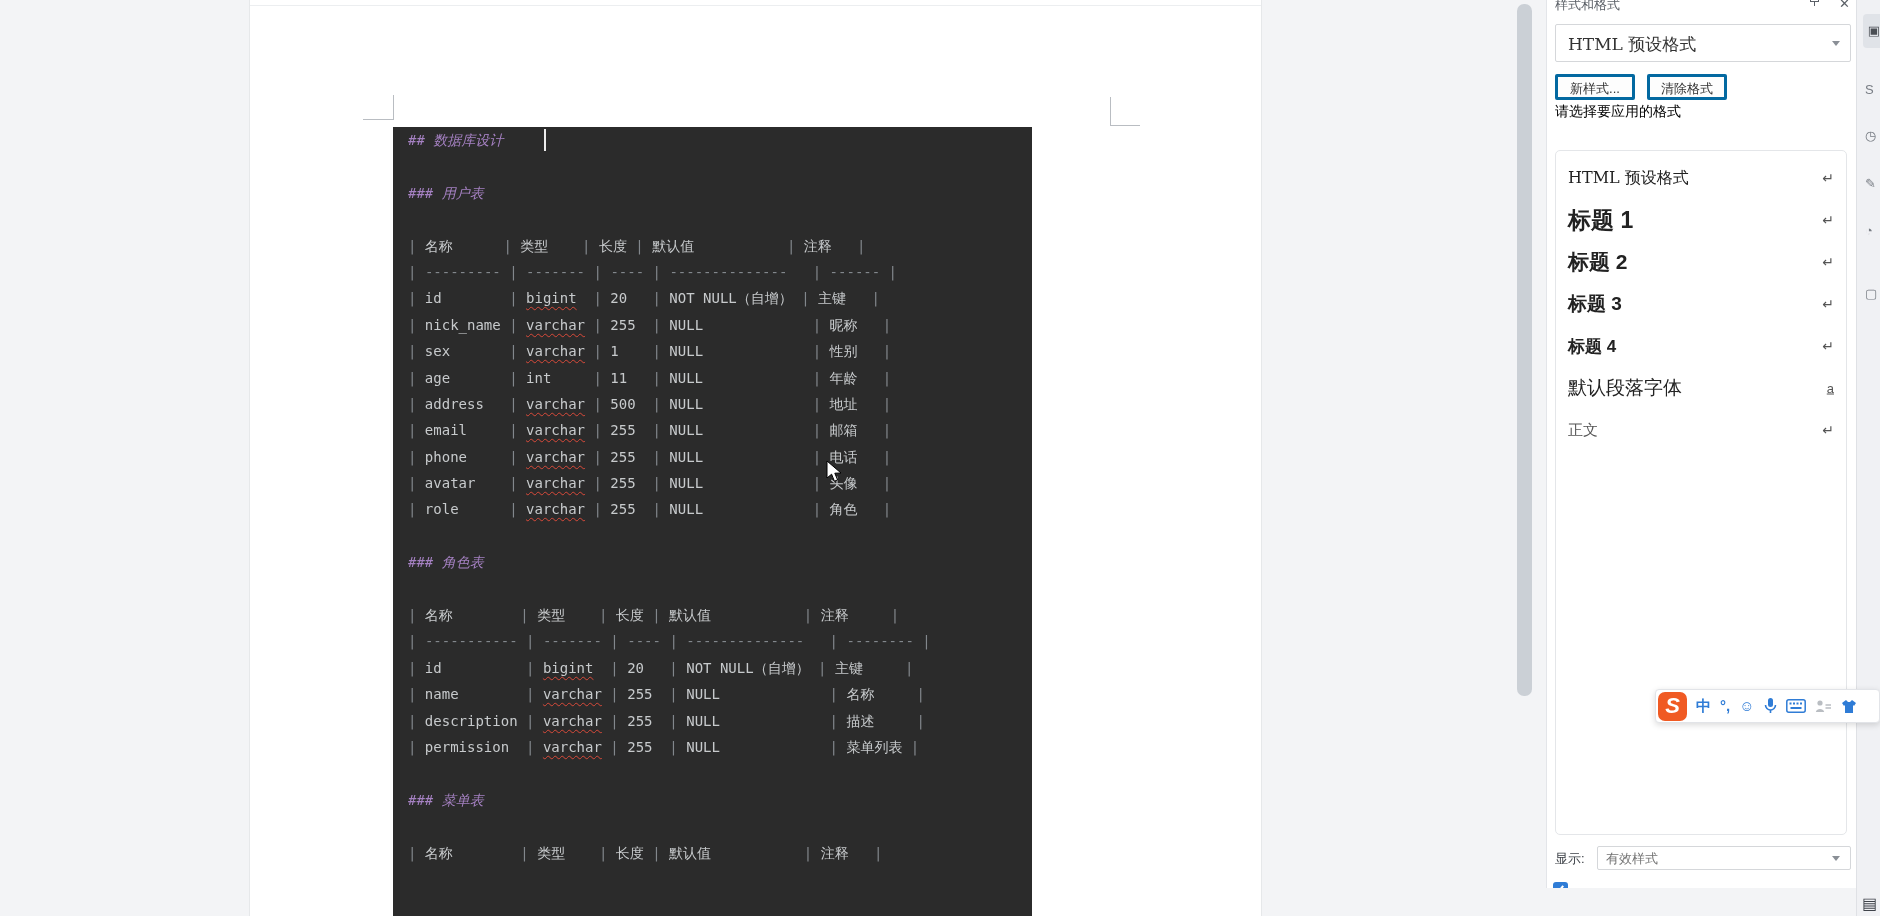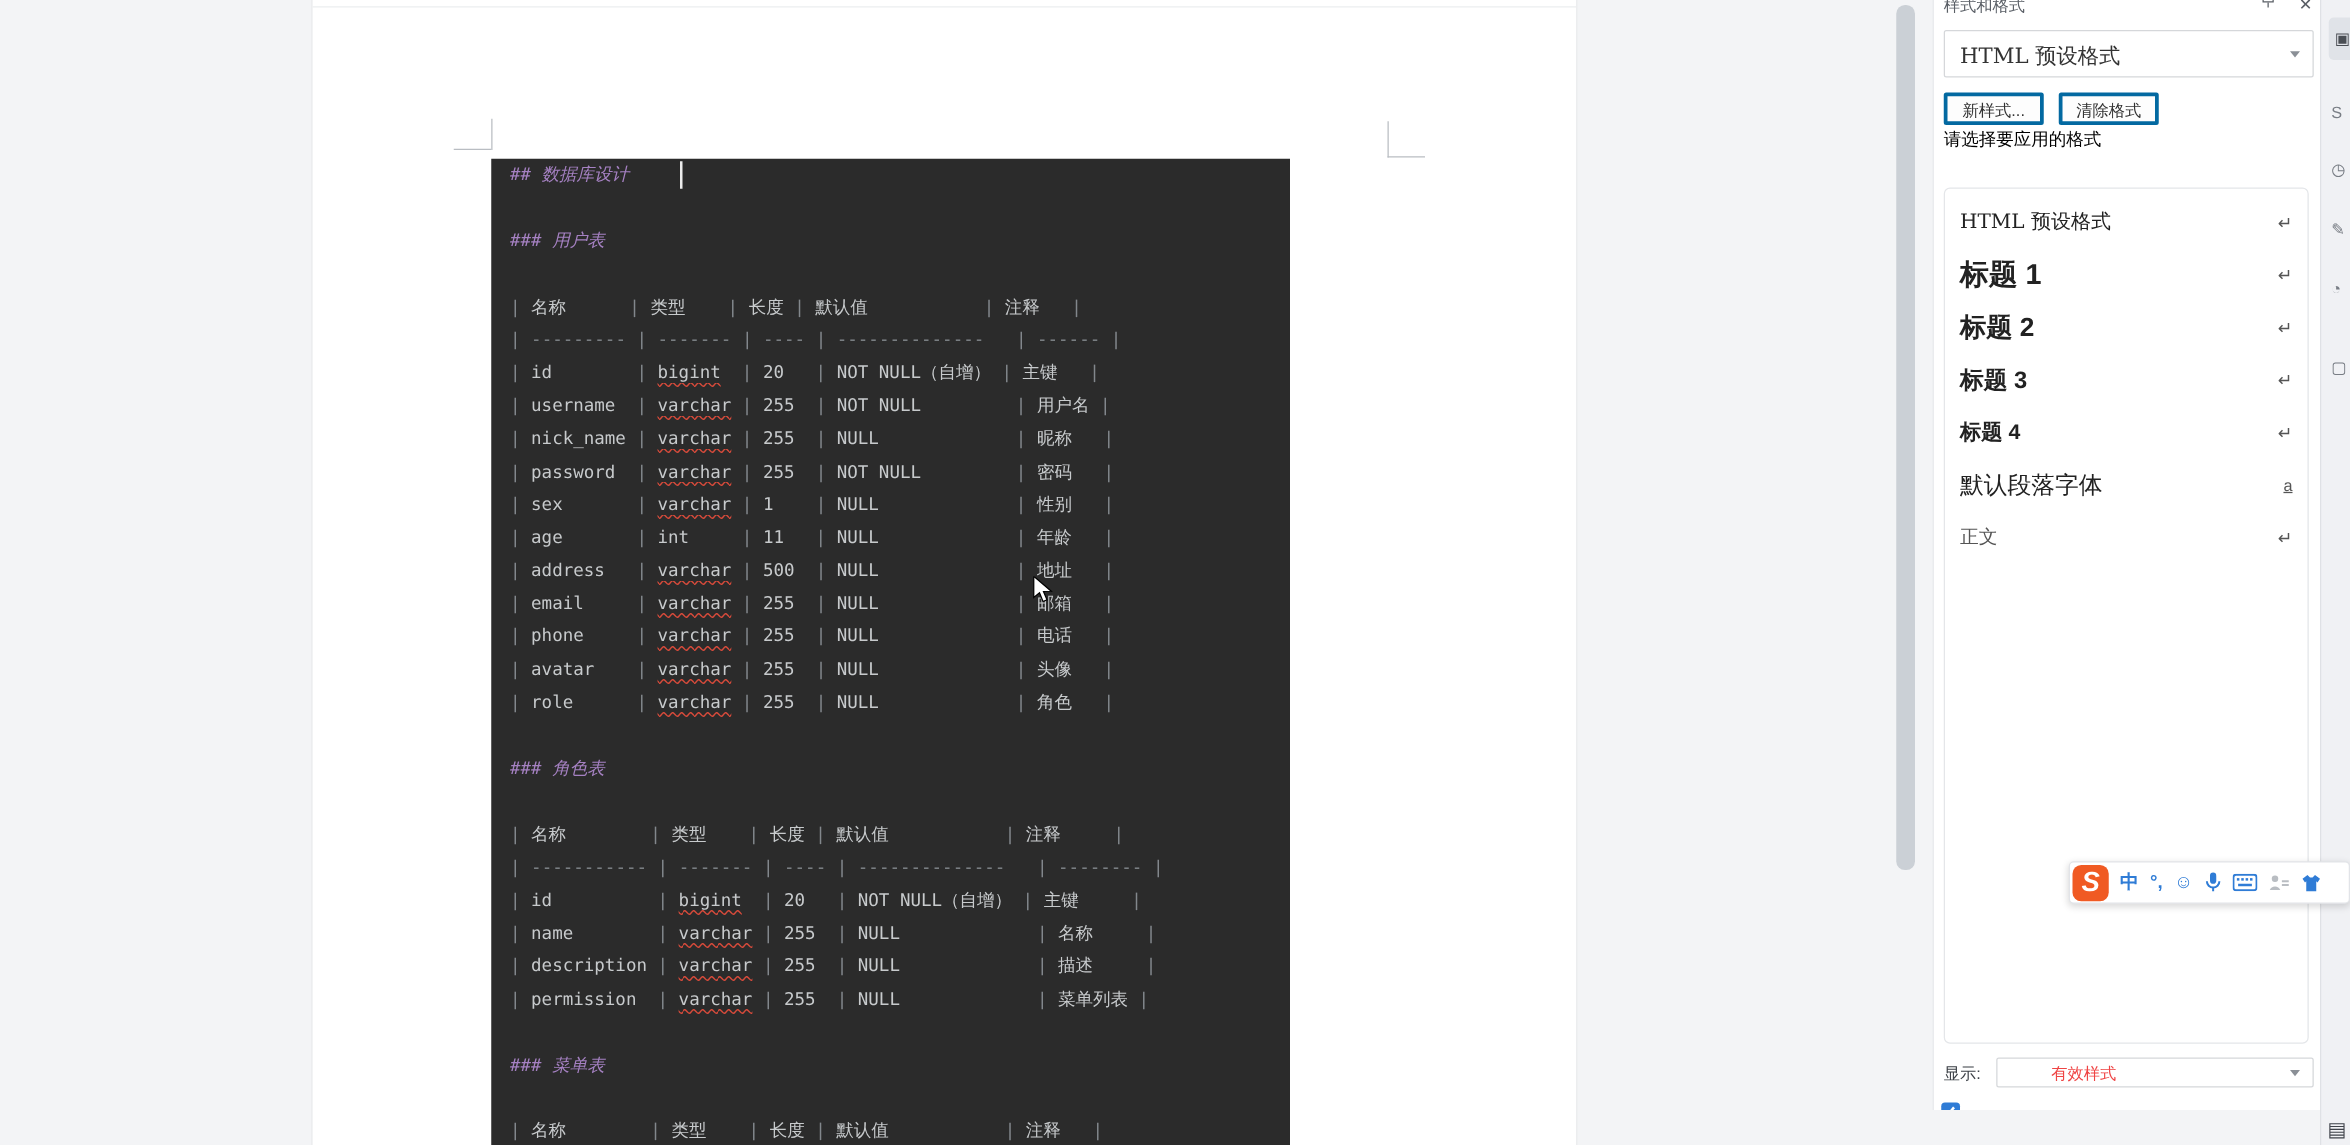--- a/index.html
+++ b/index.html
@@ -66,21 +66,21 @@
   .st-h3 .lbl { font-size:19px; font-weight:bold; }
   .st-h4 .lbl { font-size:17px; font-weight:bold; }
   .st-default .lbl { font-size:19px; }
   .st-default .ric { text-decoration:underline; font-size:13px; }
   .st-body .lbl { font-size:15px; color:#555; font-family:"DejaVu Serif","Liberation Serif",serif; }
 
   #display-row { position:absolute; left:8px; top:846px; width:296px; height:24px; }
   #display-label { position:absolute; left:0; top:4px; font-size:13px; color:#3c4046; }
   #display-select { position:absolute; left:42px; top:0; width:254px; height:24px;
                     border:1px solid #d5d7da; border-radius:2px; background:#fff; }
-  #display-select .val { position:absolute; left:8px; top:3px; font-size:13px; color:#ef4444;margin-left:35px; }
+  #display-select .val { position:absolute; left:8px; top:3px; font-size:13px; color:#737373; }
 
   #preview-row { position:absolute; left:6px; top:882px; height:18px; cursor:default; }
   #preview-check { position:absolute; left:0; top:0; width:15px; height:15px; background:#2f7cd6;
                    border-radius:3px; }
   #preview-check .tick { position:absolute; left:4px; top:1.5px; width:5px; height:8px;
                          border:solid #fff; border-width:0 2px 2px 0; transform:rotate(40deg); }
   #preview-label { position:absolute; left:23px; top:12px; font-size:14px; color:#3c4046; white-space:nowrap; }
 
   
   #strip { position:absolute; left:1856px; top:0; width:24px; height:916px;
@@ -120,23 +120,21 @@
     <div class="mark" style="left:860px;top:97px;width:1px;height:29px;"></div>
 
     <div id="code-block">
         <div class="doc-line h2">## 数据库设计<span class="caret"></span></div>
         <div class="doc-line blank"></div>
         <div class="doc-line h3">### 用户表</div>
         <div class="doc-line blank"></div>
         <div class="doc-line row"><span class="dim">|</span> 名称      <span class="dim">|</span> 类型    <span class="dim">|</span> 长度 <span class="dim">|</span> 默认值           <span class="dim">|</span> 注释   <span class="dim">|</span></div>
         <div class="doc-line row"><span class="dim">|</span> <span class="dim">---------</span> <span class="dim">|</span> <span class="dim">-------</span> <span class="dim">|</span> <span class="dim">----</span> <span class="dim">|</span> <span class="dim">--------------</span>   <span class="dim">|</span> <span class="dim">------</span> <span class="dim">|</span></div>
         <div class="doc-line row"><span class="dim">|</span> id        <span class="dim">|</span> <span class="sq">bigint</span>  <span class="dim">|</span> 20   <span class="dim">|</span> NOT NULL（自增） <span class="dim">|</span> 主键   <span class="dim">|</span></div>
-        <div class="doc-line row"><span class="dim">|</span> username  <span class="dim">|</span> <span class="sq">varchar</span> <span class="dim">|</span> 255  <span class="dim">|</span> NOT NULL         <span class="dim">|</span> 用户名 <span class="dim">|</span></div>
         <div class="doc-line row"><span class="dim">|</span> nick_name <span class="dim">|</span> <span class="sq">varchar</span> <span class="dim">|</span> 255  <span class="dim">|</span> NULL             <span class="dim">|</span> 昵称   <span class="dim">|</span></div>
-        <div class="doc-line row"><span class="dim">|</span> password  <span class="dim">|</span> <span class="sq">varchar</span> <span class="dim">|</span> 255  <span class="dim">|</span> NOT NULL         <span class="dim">|</span> 密码   <span class="dim">|</span></div>
         <div class="doc-line row"><span class="dim">|</span> sex       <span class="dim">|</span> <span class="sq">varchar</span> <span class="dim">|</span> 1    <span class="dim">|</span> NULL             <span class="dim">|</span> 性别   <span class="dim">|</span></div>
         <div class="doc-line row"><span class="dim">|</span> age       <span class="dim">|</span> int     <span class="dim">|</span> 11   <span class="dim">|</span> NULL             <span class="dim">|</span> 年龄   <span class="dim">|</span></div>
         <div class="doc-line row"><span class="dim">|</span> address   <span class="dim">|</span> <span class="sq">varchar</span> <span class="dim">|</span> 500  <span class="dim">|</span> NULL             <span class="dim">|</span> 地址   <span class="dim">|</span></div>
         <div class="doc-line row"><span class="dim">|</span> email     <span class="dim">|</span> <span class="sq">varchar</span> <span class="dim">|</span> 255  <span class="dim">|</span> NULL             <span class="dim">|</span> 邮箱   <span class="dim">|</span></div>
         <div class="doc-line row"><span class="dim">|</span> phone     <span class="dim">|</span> <span class="sq">varchar</span> <span class="dim">|</span> 255  <span class="dim">|</span> NULL             <span class="dim">|</span> 电话   <span class="dim">|</span></div>
         <div class="doc-line row"><span class="dim">|</span> avatar    <span class="dim">|</span> <span class="sq">varchar</span> <span class="dim">|</span> 255  <span class="dim">|</span> NULL             <span class="dim">|</span> 头像   <span class="dim">|</span></div>
         <div class="doc-line row"><span class="dim">|</span> role      <span class="dim">|</span> <span class="sq">varchar</span> <span class="dim">|</span> 255  <span class="dim">|</span> NULL             <span class="dim">|</span> 角色   <span class="dim">|</span></div>
         <div class="doc-line blank"></div>
         <div class="doc-line h3">### 角色表</div>
         <div class="doc-line blank"></div>

